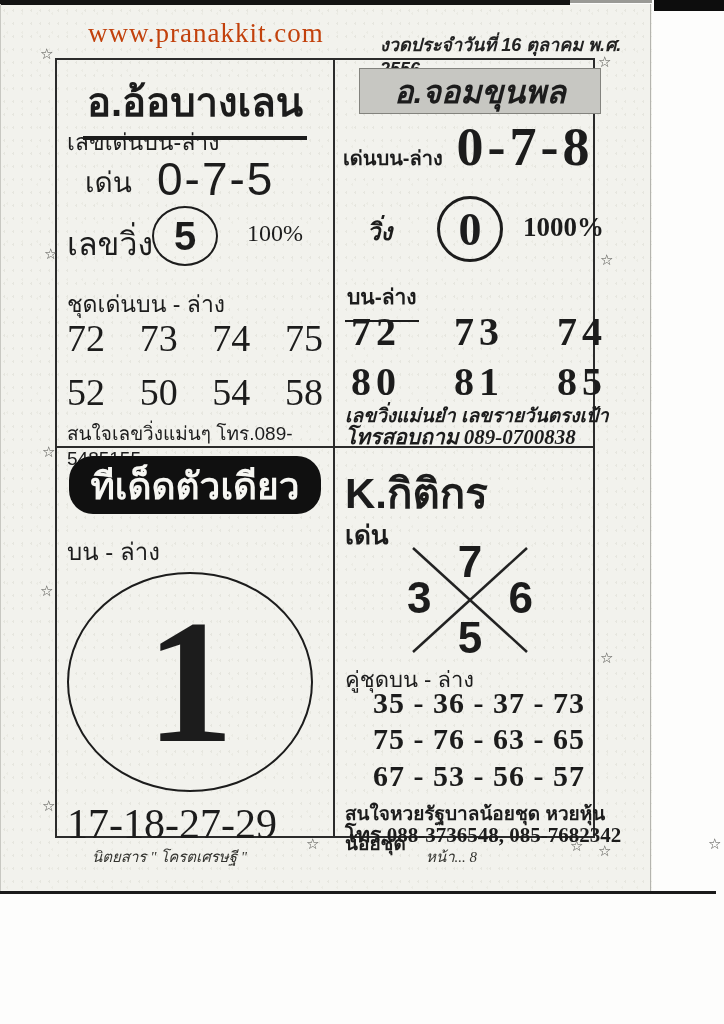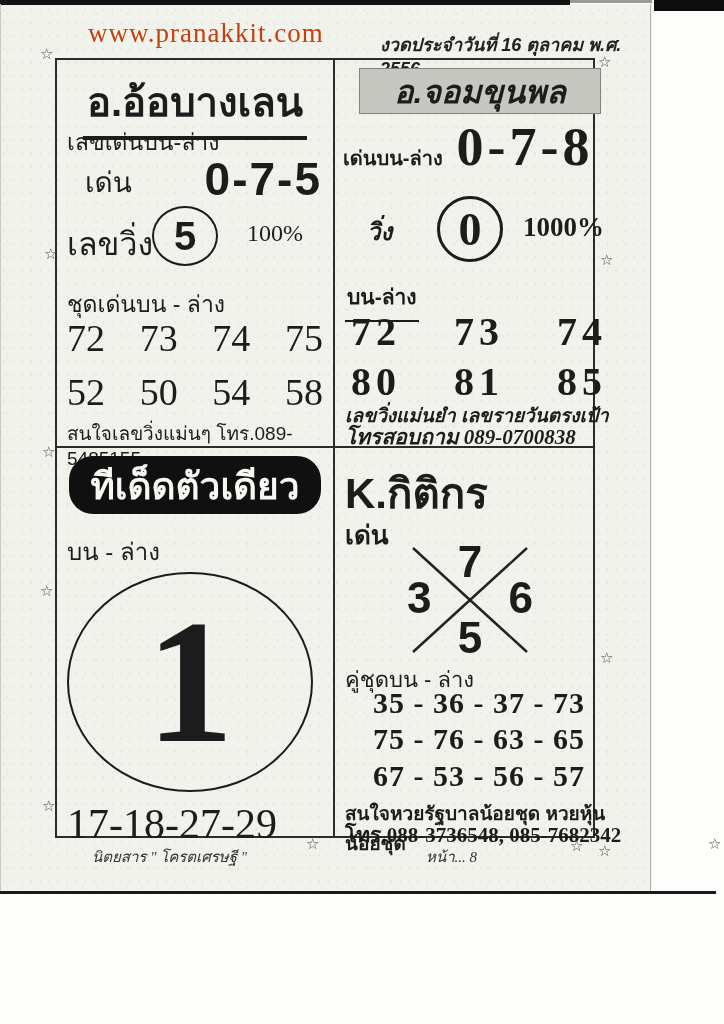--- a/index.html
+++ b/index.html
@@ -38,22 +38,22 @@
   .q-br { left:278px; top:388px; width:288px; height:392px; }
 
   .ctr { text-align:left; width:100%; left:0;margin-left:10px; }
 
   
   .tl-title { position:absolute; top:10px; width:100%; text-align:center; }
   .tl-title span { display:inline-block; font-size:40px; font-weight:bold;
                    border-bottom:4px solid #1c1c1c; padding:0 4px 2px; }
   .tl-sub   { position:absolute; top:64px;  font-size:23px; }
   .tl-denl  { position:absolute; left:28px; top:100px; font-size:28px; }
-  .tl-denv  { position:absolute; left:100px; top:92px; width:165px; text-align:right;
-              font-size:46px; font-weight:bold; letter-spacing:2px; }
+  .tl-denv  { position:absolute; left:100px; top:92px; width:165px; text-align:left;
+              font-size:46px; font-weight:normal; letter-spacing:2px; }
   .tl-runl  { position:absolute; left:10px; top:158px; font-size:32px; }
   .circle   { position:absolute; border:2px solid #1c1c1c; border-radius:50%;
               display:flex; align-items:center; justify-content:center; }
   .tl-circ  { left:95px; top:146px; width:66px; height:60px; font-size:40px; font-weight:bold; }
   .tl-pct   { position:absolute; left:190px; top:160px; font-size:24px;
               font-family:"Liberation Serif", serif; }
   .tl-seth  { position:absolute; top:226px; font-size:23px; }
   .numrow   { position:absolute; display:flex; justify-content:space-between;
               font-family:"Liberation Serif", serif; }
   .tl-row   { left:10px; width:256px; font-size:38px; }

